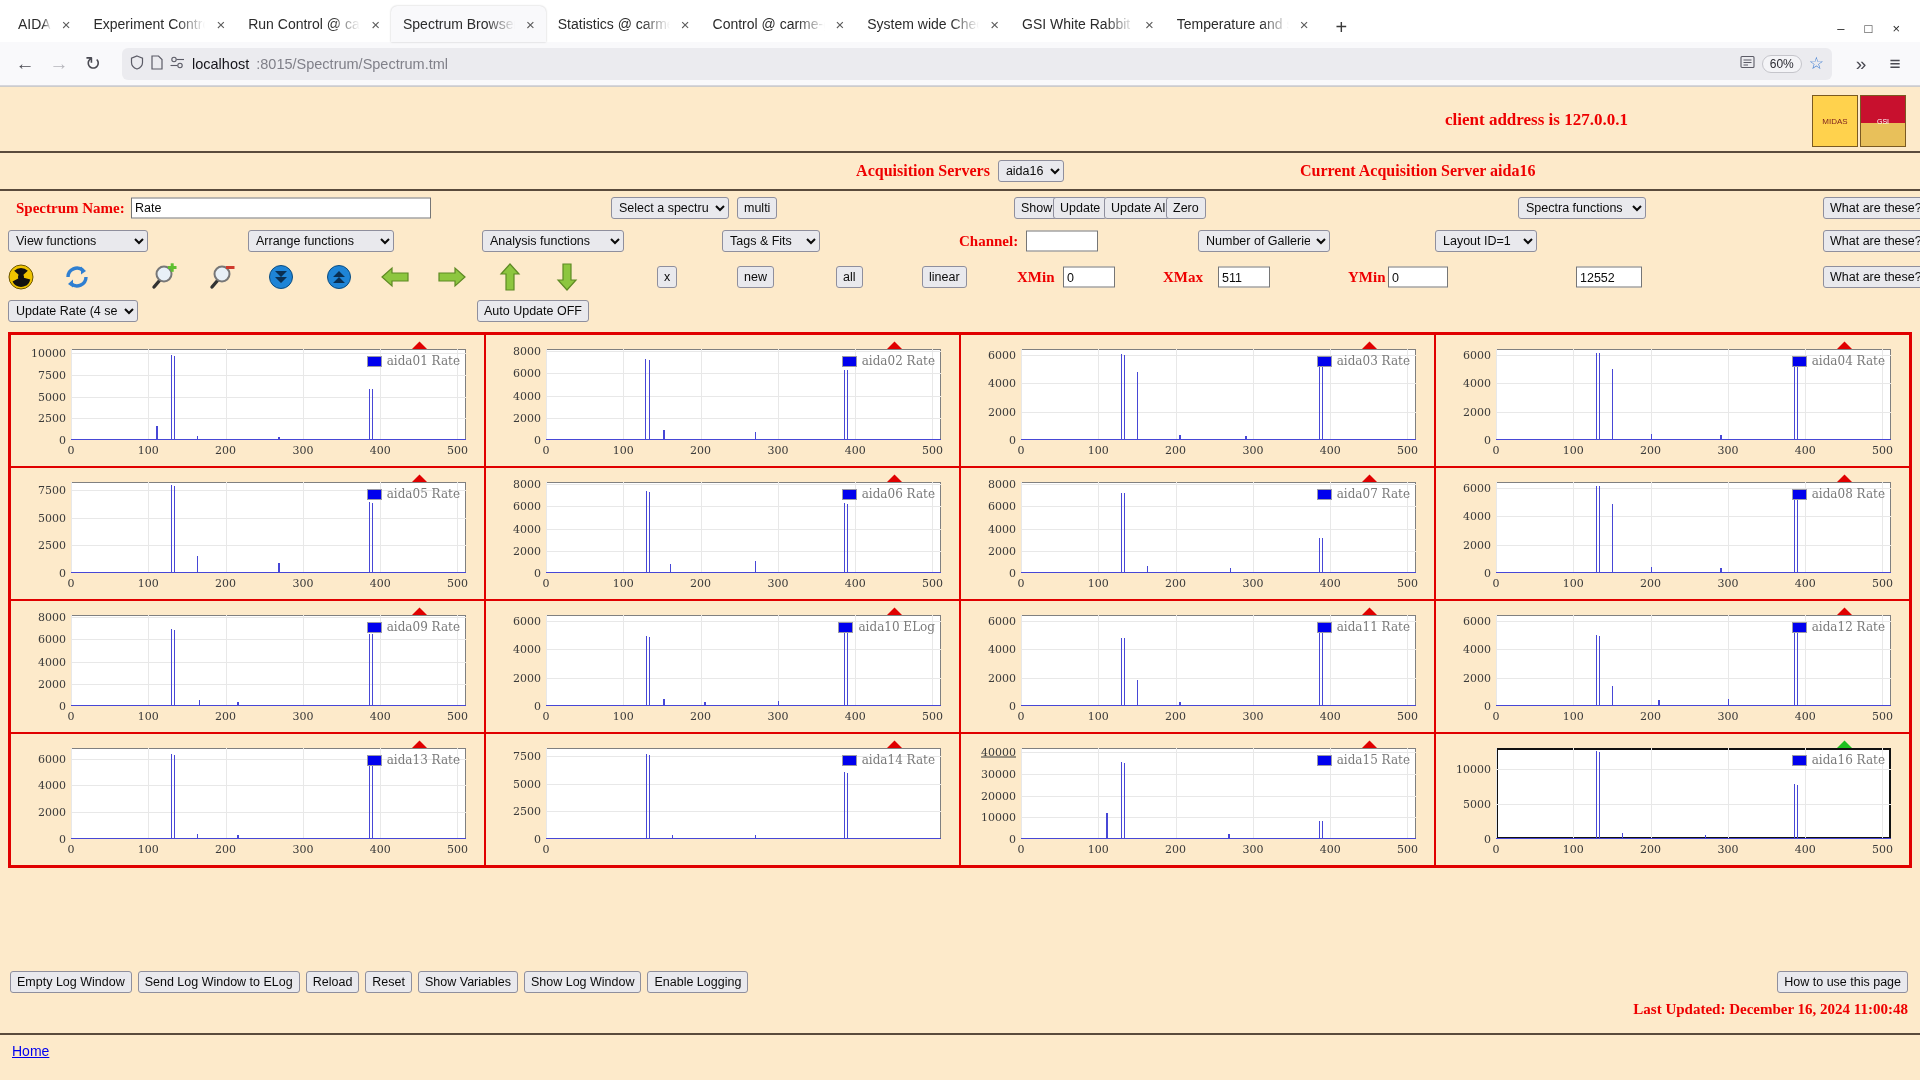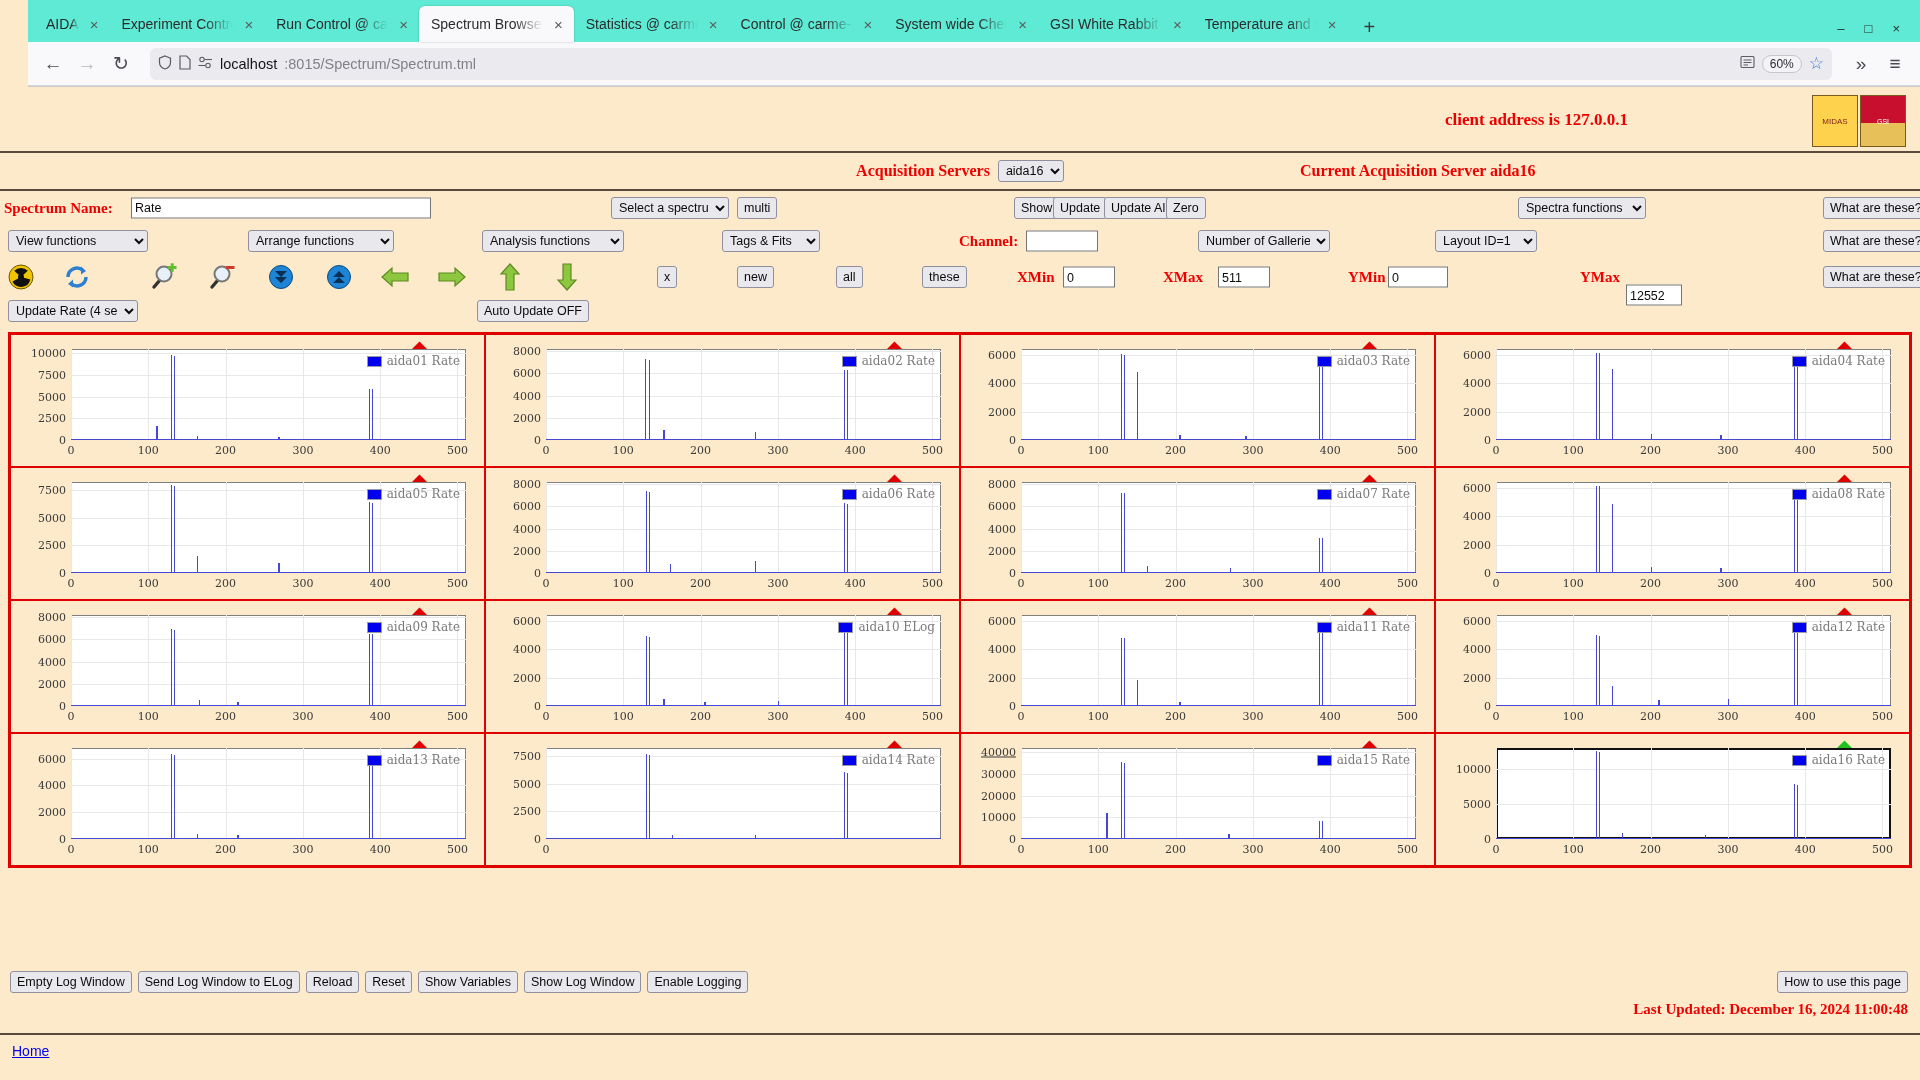--- a/index.html
+++ b/index.html
@@ -6,21 +6,21 @@
   html, body { margin:0; padding:0; }
   body {
     width:1920px; height:1080px;
     font-family:"Liberation Sans", sans-serif;
     font-size:13px;
     background:#fdeaca;
     overflow:hidden;
   }
 
   
-  #browser-chrome { background:#5eead4; border-bottom:1px solid #ccc;margin-left:28px; }
+  #browser-chrome { background:#ffffff; border-bottom:1px solid #ccc; }
   #tabstrip { display:flex; align-items:flex-end; height:42px; padding:4px 4px 0 6px; gap:0; }
   .tab {
     display:flex; align-items:center; height:36px;
     padding:0 8px 0 12px; min-width:0; border-radius:6px 6px 0 0;
     font-size:14px; color:#2b2b2b; white-space:nowrap; position:relative;
   }
   .tab .tab-title { overflow:hidden; text-overflow:clip; display:block; max-width:112px;
     -webkit-mask-image:linear-gradient(to right, #000 75%, transparent 100%);
     mask-image:linear-gradient(to right, #000 75%, transparent 100%); }
   .tab.active { background:#f9f9fb; box-shadow:0 0 2px rgba(0,0,0,.25); }
@@ -213,21 +213,21 @@
     <span id="server-label">Acquisition Servers</span>
     <select>
       <option>aida16</option>
     </select>
     <span id="current-server">Current Acquisition Server aida16</span>
   </div>
 
   <hr class="hr">
 
   <div class="ctl-row" style="height:33px;">
-    <span class="lbl" style="left:4px;">Spectrum Name:</span>
+    <span class="lbl" style="left:16px;">Spectrum Name:</span>
     <input type="text" style="left: 131px; width: 300px;" value="Rate">
     <select style="left:611px; width:118px;">
       <option>Select a spectrum</option>
     </select>
     <button class="btn" style="left:737px;">multi</button>
     <button class="btn" style="left:1014px;">Show</button>
     <button class="btn" style="left:1053px;">Update</button>
     <button class="btn" style="left:1104px;">Update All</button>
     <button class="btn" style="left:1166px;">Zero</button>
     <select style="left:1518px; width:128px;">
@@ -323,30 +323,30 @@
     </span>
     <span class="icon-btn" style="left:552px;">
       <svg width="26" height="30" viewBox="0 0 26 30">
           <path d="M13 28 L4 18 H9 V2 H17 V18 H22 Z" fill="#8dc63f" stroke="#5e8a24" stroke-width="1.2"></path>
         </svg>
     </span>
 
     <button class="btn" style="left:657px;">x</button>
     <button class="btn" style="left:737px;">new</button>
     <button class="btn" style="left:836px;">all</button>
-    <button class="btn" style="left:922px;">these</button>
+    <button class="btn" style="left:922px;">linear</button>
 
     <span class="lbl" style="left:1017px;">XMin</span>
     <input type="text" style="left: 1063px; width: 52px;" value="0">
     <span class="lbl" style="left:1163px;">XMax</span>
     <input type="text" style="left: 1218px; width: 52px;" value="511">
     <span class="lbl" style="left:1348px;">YMin</span>
     <input type="text" style="left: 1388px; width: 60px;" value="0">
     <span class="lbl" style="left:1580px;">YMax</span>
-    <input type="text" style="left: 1626px; width: 56px; margin-top: 18px;" value="12552">
+    <input type="text" style="left: 1576px; width: 66px;" value="12552">
     <button class="btn" style="left:1823px;">What are these?</button>
   </div>
 
   <div class="ctl-row" style="height:30px;">
     <select style="left:8px; width:130px;">
       <option>Update Rate (4 secs)</option>
     </select>
     <button class="btn" style="left:477px;">Auto Update OFF</button>
   </div>
 

